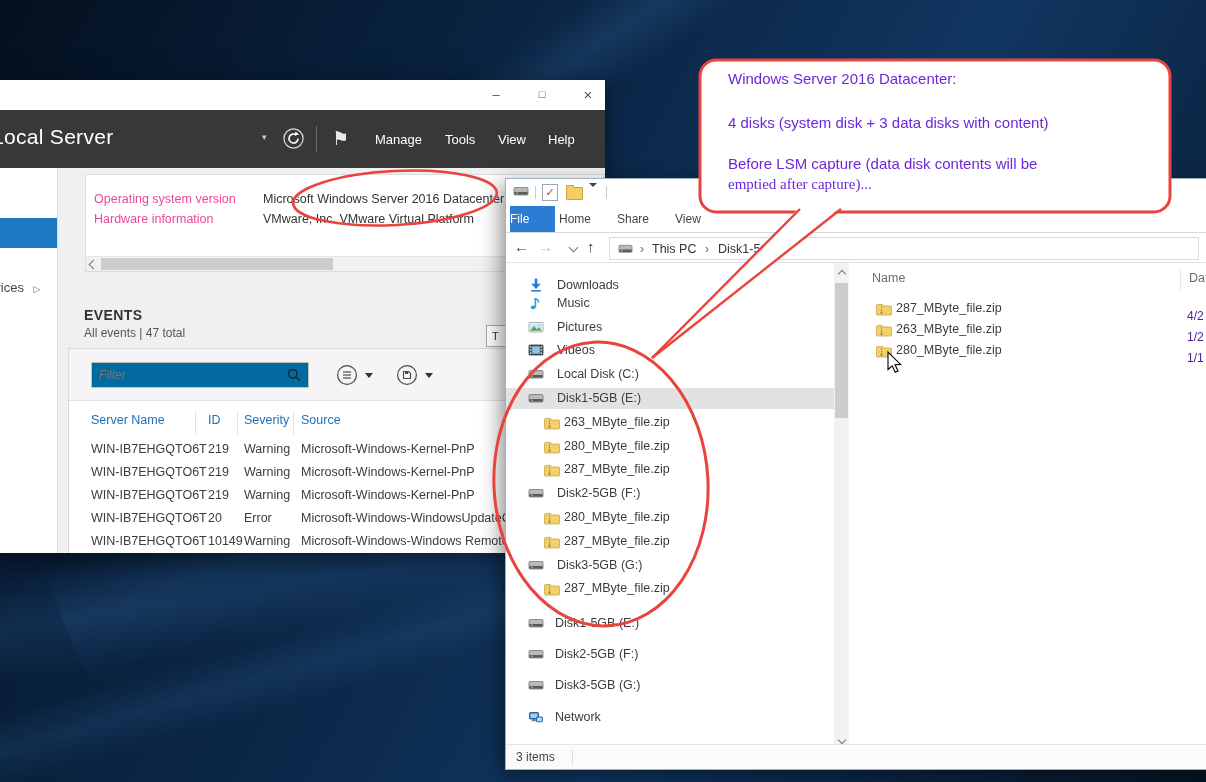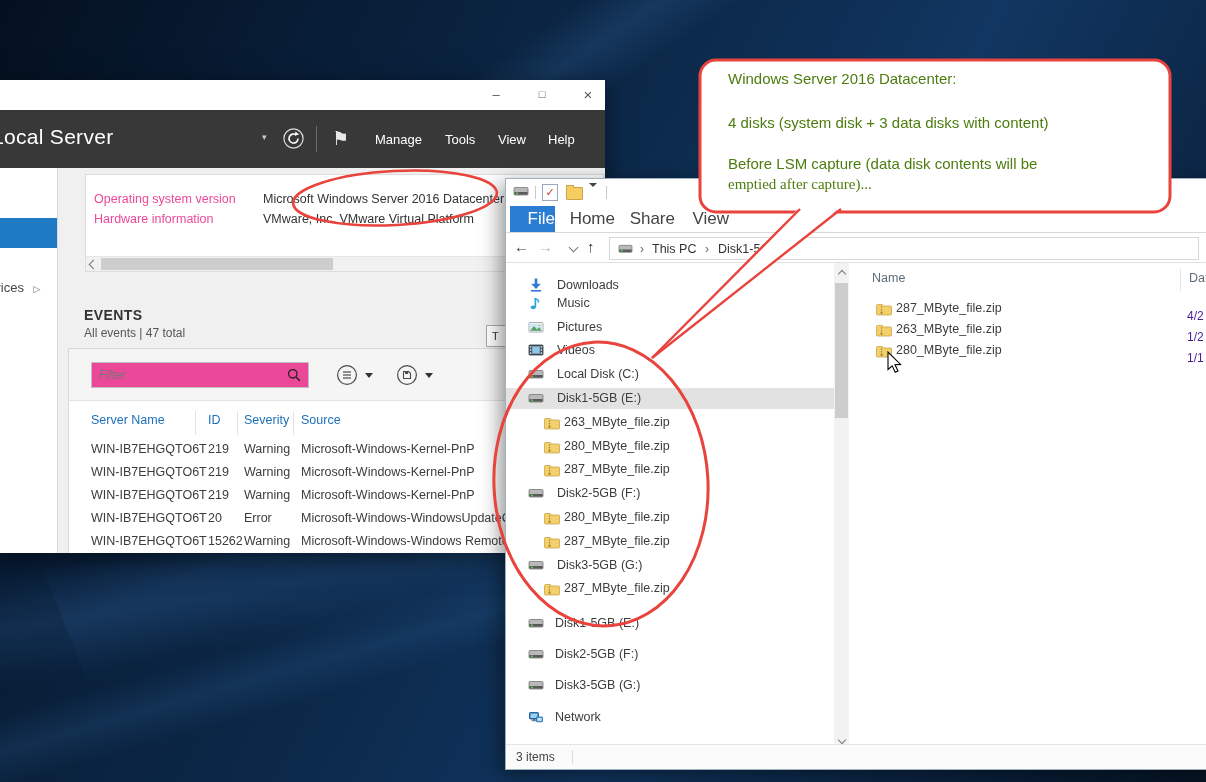--- a/index.html
+++ b/index.html
@@ -28,21 +28,21 @@
   .hscroll{position:absolute;left:0;bottom:0;width:100%;height:15px;background:#f1f1f1;border-top:1px solid #e6e6e6;box-sizing:border-box;}
   .hthumb{position:absolute;left:15px;top:1px;width:232px;height:12px;background:#cdcdcd;}
   .chev{display:inline-block;width:6px;height:6px;border-right:1.5px solid #777;border-bottom:1.5px solid #777;}
   .chev.left{transform:rotate(135deg);} .chev.up{transform:rotate(-135deg);} .chev.down{transform:rotate(45deg);}
   .events-head{position:absolute;left:94px;top:139px;font-size:14px;font-weight:bold;color:#333;letter-spacing:.4px;}
   .events-sub{position:absolute;left:94px;top:158px;font-size:12px;color:#555;}
   .tasks-btn{position:absolute;left:496px;top:157px;width:26px;height:22px;background:#fff;border:1px solid #ababab;
       font-size:11px;color:#333;padding-left:5px;line-height:21px;box-sizing:border-box;overflow:hidden;}
   .tile{position:absolute;left:78px;top:180px;width:537px;height:210px;background:#fff;border:1px solid #d9d9d9;box-sizing:border-box;}
   .tile-toolbar{position:absolute;left:0;top:0;width:100%;height:52px;background:#f5f5f5;border-bottom:1px solid #e3e3e3;box-sizing:border-box;}
-  .filter-input{position:absolute;left:22px;top:13px;width:218px;height:26px;border:1px solid #c0c0c0;background:#ec4899;
+  .filter-input{position:absolute;left:22px;top:13px;width:218px;height:26px;border:1px solid #c0c0c0;background:#0369a1;
       font-size:12px;padding:0 40px 0 7px;box-sizing:border-box;font-family:"Liberation Sans",sans-serif;}
   .filter-input::placeholder{font-style:italic;color:#767676;}
   .mag{position:absolute;left:218px;top:19px;}
   .circ-btn{position:absolute;top:15px;width:22px;height:22px;}
   .tri-down{width:0;height:0;border-left:4px solid transparent;border-right:4px solid transparent;border-top:5px solid #333;position:absolute;top:24px;}
   .th{position:absolute;top:64px;font-size:12.5px;color:#1d70b8;white-space:nowrap;}
   .th-sep{position:absolute;top:62px;width:1px;height:24px;background:#e2e2e2;}
   .tr{position:absolute;left:0;width:100%;height:23px;text-align:center;}
   .td{position:absolute;top:3px;font-size:12.5px;color:#3c3c3c;white-space:nowrap;}
   
@@ -51,21 +51,21 @@
   .qat{position:absolute;left:0;top:0;width:100%;height:27px;background:#fff;}
   .qat-sep{position:absolute;top:7px;width:1px;height:13px;background:#c9c9c9;}
   .qcheck{position:absolute;left:36px;top:5px;width:14px;height:15px;background:#fff;border:1px solid #97a9bb;
       color:#c0392b;font-size:11px;line-height:14px;text-align:center;}
   .qfolder{position:absolute;left:60px;top:8px;width:15px;height:11px;background:#f5cd61;border:1px solid #c9a44d;border-radius:1px;}
   .qfolder:before{content:"";position:absolute;top:-3px;left:-1px;width:6px;height:2px;background:#f5cd61;border:1px solid #c9a44d;border-bottom:none;}
   .qcust{position:absolute;left:83px;top:8px;width:10px;}
   .qcust .bar{height:0;border-top:1.6px solid #444;margin-bottom:2px;}
   .qcust .tri{width:0;height:0;border-left:4px solid transparent;border-right:4px solid transparent;border-top:4px solid #444;margin:0 auto;}
   .tabs{position:absolute;left:0;top:27px;width:100%;height:27px;background:#fff;border-bottom:1px solid #d9d9d9;box-sizing:border-box;}
-  .tab{position:absolute;top:0;height:26px;line-height:26px;text-align:right;font-size:17px;color:#444;}
+  .tab{position:absolute;top:0;height:26px;line-height:26px;text-align:left;font-size:12px;color:#444;}
   .tab.file{left:4px;width:45px;color:#fff;}
   .addr-row{position:absolute;left:0;top:54px;width:100%;height:30px;background:#fff;border-bottom:1px solid #e2e2e2;box-sizing:border-box;}
   .nav-arrow{position:absolute;top:5px;font-size:15px;color:#3a3a3a;}
   .addr-field{position:absolute;left:103px;top:4px;width:590px;height:23px;border:1px solid #d9d9d9;background:#fff;box-sizing:border-box;}
   .crumb{position:absolute;top:4px;font-size:12.5px;color:#333;white-space:nowrap;}
   .crumb-sep{position:absolute;top:4px;font-size:12px;color:#666;}
   .tree{position:absolute;left:0;top:84px;width:328px;height:483px;overflow:hidden;}
   .trow{position:absolute;left:0;width:100%;height:21px;}
   .trow .ticon{position:absolute;left:22px;top:2px;}
   .trow .tlabel{position:absolute;left:51px;top:3px;font-size:12.5px;color:#3c3c3c;white-space:nowrap;}
@@ -78,21 +78,21 @@
   .files{position:absolute;left:343px;top:84px;right:0;height:483px;}
   .fhead{position:absolute;top:8px;font-size:12.5px;color:#5f6d7a;white-space:nowrap;}
   .frow{position:absolute;left:0;width:100%;height:20px;}
   .frow .ficon{position:absolute;left:27px;top:1px;}
   .frow .fname{position:absolute;left:47px;top:2px;font-size:12.5px;color:#3c3c3c;white-space:nowrap;}
   .frow .fdate{position:absolute;left:338px;top:10px;font-size:12px;color:#4c1d95;white-space:nowrap;}
   .statusbar{position:absolute;left:0;bottom:0;width:100%;height:25px;background:#fbfbfb;border-top:1px solid #e5e5e5;box-sizing:border-box;}
   .status-txt{position:absolute;left:10px;top:5px;font-size:12px;color:#444;}
   
   #overlay{position:absolute;left:0;top:0;width:1206px;height:782px;z-index:50;pointer-events:none;}
-  .callout-line{position:absolute;left:728px;width:430px;font-size:15px;color:#4d7c0f;z-index:51;pointer-events:none;}
+  .callout-line{position:absolute;left:728px;width:430px;font-size:15px;color:#6d28d9;z-index:51;pointer-events:none;}
 </style>
 </head>
 <body>
 
 <div class="beam" style="left:-160px;top:540px;width:760px;height:110px;transform:rotate(-9deg);background:linear-gradient(rgba(60,120,185,0),rgba(60,120,185,.18),rgba(60,120,185,0));"></div>
 <div class="beam" style="left:-120px;top:660px;width:640px;height:70px;transform:rotate(-16deg);background:linear-gradient(rgba(70,135,200,0),rgba(70,135,200,.14),rgba(70,135,200,0));"></div>
 <div class="beam" style="left:430px;top:-70px;width:540px;height:90px;transform:rotate(-34deg);background:linear-gradient(rgba(80,145,210,0),rgba(80,145,210,.16),rgba(80,145,210,0));"></div>
 <div class="beam" style="left:40px;top:430px;width:700px;height:130px;transform:rotate(-22deg);background:linear-gradient(rgba(55,110,175,0),rgba(55,110,175,.12),rgba(55,110,175,0));"></div>
 
 <div id="sm">
@@ -192,21 +192,21 @@
         <span class="td" style="left:232px;">Microsoft-Windows-Kernel-PnP</span>
       </div>
       <div class="tr" style="top:159px;">
         <span class="td" style="left:22px;">WIN-IB7EHGQTO6T</span>
         <span class="td" style="left:139px;">20</span>
         <span class="td" style="left:175px;">Error</span>
         <span class="td" style="left:232px;">Microsoft-Windows-WindowsUpdateC</span>
       </div>
       <div class="tr" style="top:182px;">
         <span class="td" style="left:22px;">WIN-IB7EHGQTO6T</span>
-        <span class="td" style="left:139px;">15262</span>
+        <span class="td" style="left:139px;">10149</span>
         <span class="td" style="left:175px;">Warning</span>
         <span class="td" style="left:232px;">Microsoft-Windows-Windows Remote</span>
       </div>
     </div>
   </div>
 </div>
 
 <div id="ex">
   <div class="qat">
     <span style="position:absolute;left:7px;top:6px;">

